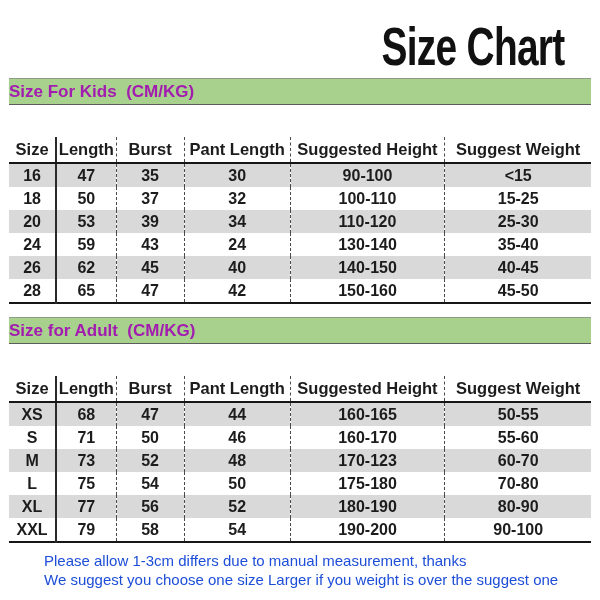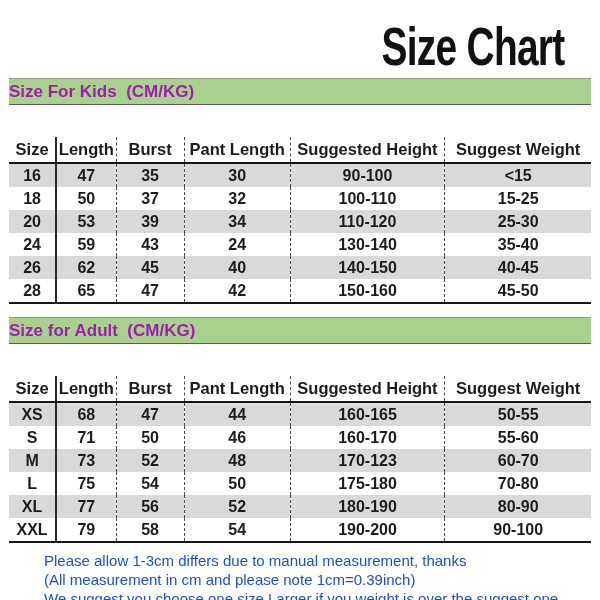--- a/index.html
+++ b/index.html
@@ -242,17 +242,16 @@
             <td>54</td>
             <td>190-200</td>
             <td>90-100</td>
           </tr>
         </tbody>
     </table>
   </section>
 
   <div class="notes">
     <div>Please allow 1-3cm differs due to manual measurement, thanks</div>
-    <div>(All measurement in cm and please note 1cm=0.39inch)</div>
     <div>We suggest you choose one size Larger if you weight is over the suggest one</div>
   </div>
 
 </div>
 
 </body></html>

